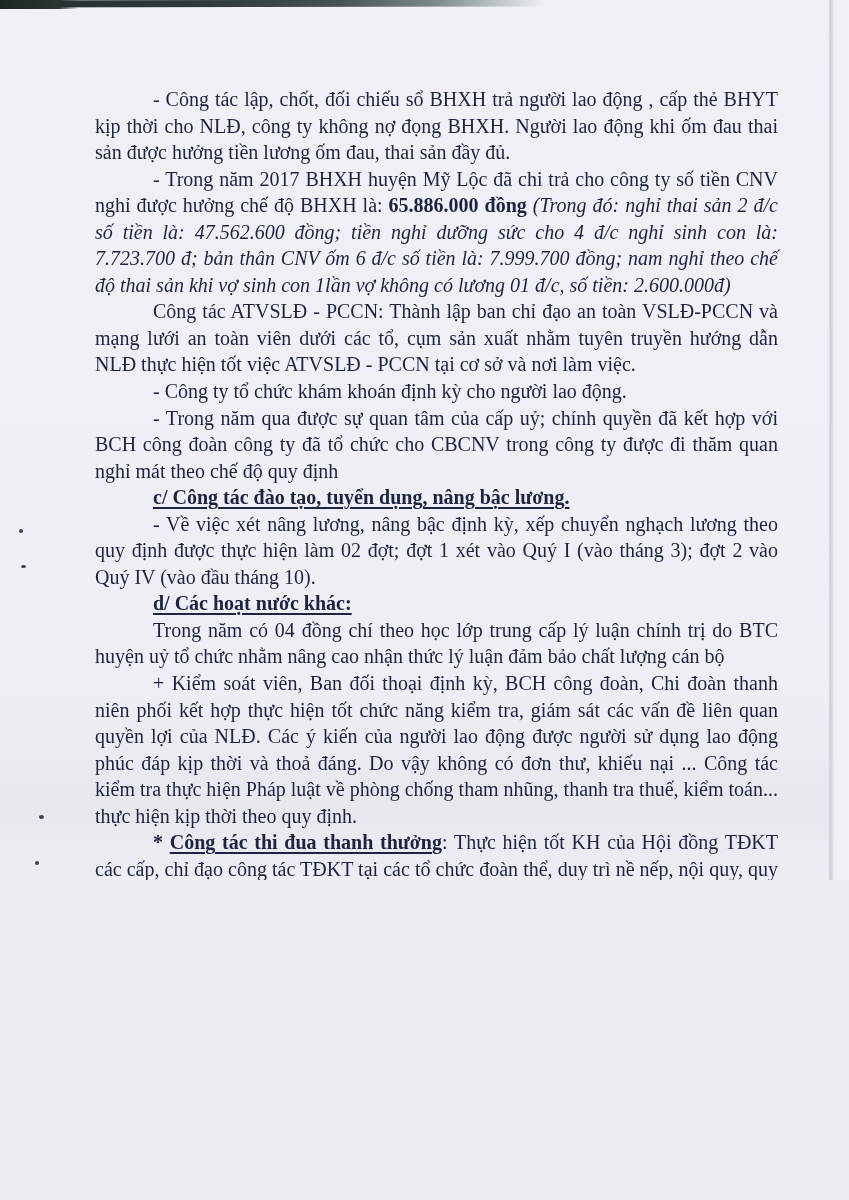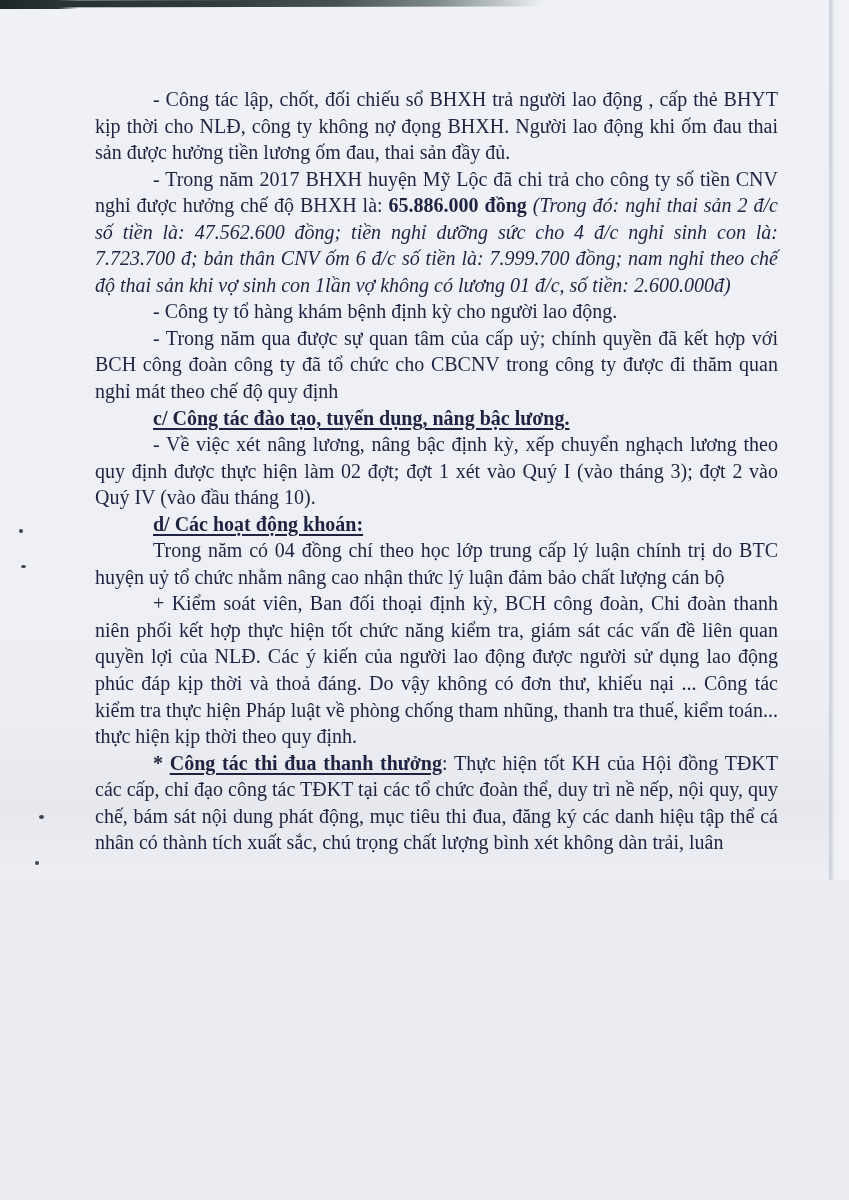--- a/index.html
+++ b/index.html
@@ -119,32 +119,33 @@
   <div class="speck s4"></div>
   <div class="scan-mark-bottom-left"></div>
   <div class="scan-mark-bottom-right"></div>
 
   <div class="content">
 
     <p><span>- Công tác lập, chốt, đối chiếu sổ BHXH trả người lao động ,  cấp thẻ BHYT kịp thời cho NLĐ, công ty không nợ đọng BHXH. Người lao động khi ốm đau thai sản được hưởng tiền lương ốm đau, thai sản đầy đủ.</span></p>
 
     <p><span>- Trong năm 2017 BHXH huyện Mỹ Lộc đã chi trả cho công ty số tiền CNV nghỉ được hưởng chế độ BHXH là: </span><span class="b">65.886.000 đồng </span><span class="i">(Trong đó: nghỉ thai sản 2 đ/c số tiền là: 47.562.600 đồng; tiền nghỉ dưỡng sức cho 4 đ/c nghỉ sinh con là: 7.723.700 đ; bản thân CNV ốm 6 đ/c số tiền là: 7.999.700  đồng; nam nghỉ theo chế độ thai sản khi vợ sinh con 1lần vợ không có lương 01 đ/c, số tiền: 2.600.000đ)</span></p>
 
+    <p><span>Công tác ATVSLĐ - PCCN: Thành lập ban chỉ đạo an toàn VSLĐ-PCCN và mạng lưới an toàn viên dưới các tổ, cụm sản xuất nhằm tuyên truyền hướng dẫn NLĐ thực hiện tốt việc ATVSLĐ - PCCN tại cơ sở và nơi làm việc.</span></p>
 
-    <p><span>- Công ty tổ hàng khám bệnh định kỳ cho người lao động.</span></p>
+    <p><span>- Công ty tổ chức khám khoán định kỳ cho người lao động.</span></p>
 
 
     <p><span>- Trong năm qua được sự quan tâm của cấp uỷ; chính quyền đã kết hợp với BCH công đoàn công ty đã tổ chức cho CBCNV trong công ty được đi thăm quan nghỉ mát theo chế độ quy định</span></p>
 
     <p><span class="bu">c/ Công tác đào tạo, tuyển dụng, nâng bậc lương.</span></p>
 
 
     <p><span>- Về việc xét nâng lương, nâng bậc định kỳ, xếp chuyển nghạch lương theo quy định được thực hiện làm 02 đợt; đợt 1 xét vào Quý I (vào tháng 3); đợt 2 vào Quý IV (vào đầu tháng 10).</span></p>
 
-    <p><span class="bu">d/ Các hoạt động khoán:</span></p>
+    <p><span class="bu">d/ Các hoạt nước khác:</span></p>
 
     <p><span>Trong năm có 04 đồng chí theo học lớp trung cấp lý luận chính trị do BTC huyện uỷ tổ chức nhằm nâng cao nhận thức lý luận đảm bảo chất lượng cán bộ</span></p>
 
 
     <p><span>+ Kiểm soát viên, Ban đối thoại định kỳ, BCH công đoàn, Chi đoàn thanh niên phối kết hợp thực hiện tốt chức năng kiểm tra, giám sát các vấn đề liên quan quyền lợi của NLĐ. Các ý kiến của người lao động được người sử dụng lao động phúc đáp kịp thời và thoả đáng. Do vậy không có đơn thư, khiếu nại ... Công tác kiểm tra thực hiện Pháp luật về phòng chống tham nhũng, thanh tra thuế, kiểm toán... thực hiện kịp thời theo quy định.</span></p>
 
     <p><span class="b">* </span><span class="bu">Công tác thi đua thanh thưởng</span><span>: Thực hiện tốt KH của Hội đồng TĐKT các cấp, chỉ đạo công tác TĐKT tại các tổ chức đoàn thể, duy trì nề nếp, nội quy, quy chế, bám sát nội dung phát động, mục tiêu thi đua, đăng ký các danh hiệu tập thể cá nhân có thành tích xuất sắc, chú trọng chất lượng bình xét không dàn trải, luân</span></p>
 
   </div>
 

